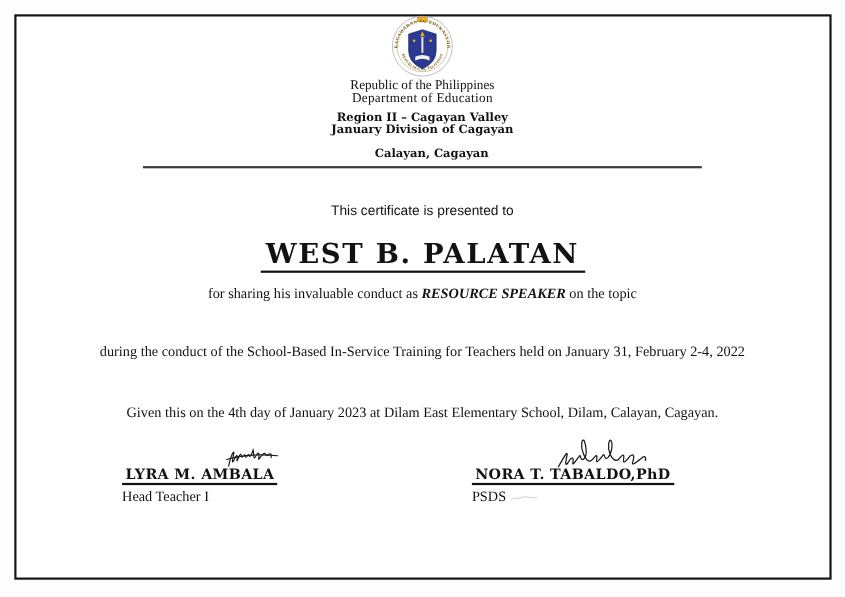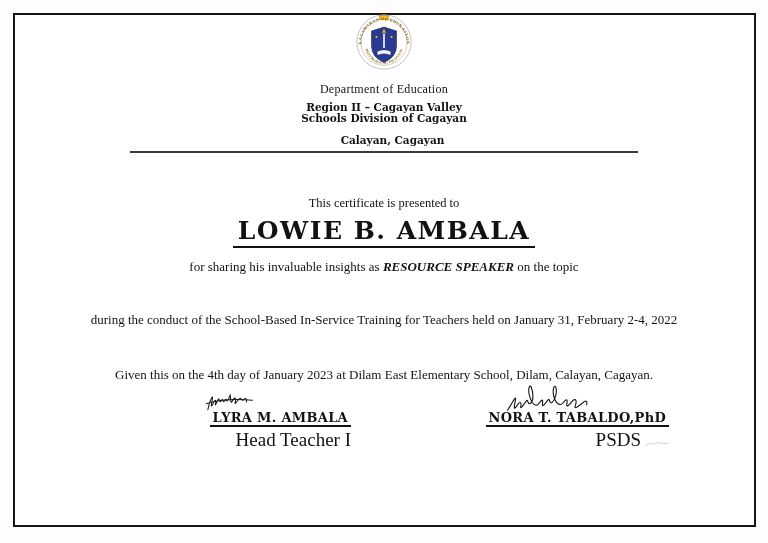--- a/index.html
+++ b/index.html
@@ -16,43 +16,43 @@
   .seal-wrap { position:absolute; top:14px; left:50%; transform:translateX(-50%); width:56px; height:56px; }
   .republic   { top:70px;  font-size:12px; }
   .department { top:82px;  font-size:12px; letter-spacing:0.3px; }
   .hdr-bold   { font-weight:bold; font-size:10.5px; font-family:"DejaVu Serif", serif; }
   .region     { top:101px; }
   .division   { top:112px; }
   .district   { top:123px; letter-spacing:0.6px; }
   .location   { top:134px;padding-left:17px; }
   .rule { position:absolute; top:151px; left:130px; width:508px; border-top:2px solid #3a3a3a; }
   .title { top:155px; font-size:31px; font-weight:bold; letter-spacing:0.3px; }
-  .presented { top:196px; font-size:12.5px; font-family:Liberation Serif, serif; }
+  .presented { top:184px; font-size:12.5px; font-family:Liberation Sans, sans-serif; }
   .recipient-row { top:216px; }
   .recipient {
     display:inline-block; font-size:25px; font-weight:bold; letter-spacing:1.5px;
     font-family:"DejaVu Serif", serif; border-bottom:2.5px solid #111; padding:0 5px 1px 5px;
   }
   .body-line { font-size:13px; }
   .reason { top:259px; }
   .emph { font-weight:bold; font-style:italic; }
   .topic { top:287px; font-size:12.5px; font-weight:bold; font-style:italic; }
   .event { top:312px; }
   .venue { top:340px; }
   .given { top:367px; }
-  .sig-col { position:absolute; top:383px; width:240px; text-align:right; }
+  .sig-col { position:absolute; top:397px; width:240px; text-align:left; }
   .sig-left  { left:111px; }
   .sig-right { left:429px; }
   .sig-scribble { display:block; margin:0 auto -7px auto; }
   .sig-left .sig-scribble { margin-top:7px; margin-bottom:-6px; }
   .sig-name {
     display:inline-block; font-size:13px; font-weight:bold; letter-spacing:0.3px;
     font-family:"DejaVu Serif", serif; border-bottom:2px solid #111; padding:0 3px 0 3px;
   }
-  .sig-title { font-size:19px; margin-top:2px; position:relative;font-family:Liberation Serif, serif; }
+  .sig-title { font-size:13px; margin-top:2px; position:relative;font-family:Liberation Serif, serif; }
   .faint-mark { position:relative; top:3px; left:2px; opacity:0.45; }
 </style>
 </head>
 <body>
 
 <div class="page">
   <div class="cert-border"></div>
 
   <div class="seal-wrap">
     <svg width="56" height="56" viewBox="0 0 56 56" xmlns="http://www.w3.org/2000/svg" xmlns:xlink="http://www.w3.org/1999/xlink">
@@ -71,33 +71,34 @@
       </text>
       <path d="M28 13 L40.5 17 L40.5 32 Q40.5 43 28 48.5 Q15.5 43 15.5 32 L15.5 17 Z" fill="#2b3990" stroke="#1b255f" stroke-width="0.6"></path>
       <polygon points="28,14.5 30.2,19.5 28,18.3 25.8,19.5" fill="#fdb913"></polygon>
       <rect x="27.1" y="19.5" width="1.8" height="14.5" fill="#e9e9f4"></rect>
       <circle cx="20.5" cy="23" r="1.1" fill="#fdb913"></circle>
       <circle cx="35.5" cy="23" r="1.1" fill="#fdb913"></circle>
       <path d="M21.5 37.5 Q28 34.5 34.5 37.5 L34.5 41 Q28 38 21.5 41 Z" fill="#f2f2f2"></path>
     </svg>
   </div>
 
+  <div class="abs republic">Republic of the Philippines</div>
   <div class="abs department">Department of Education</div>
   <div class="abs hdr-bold region">Region II – Cagayan Valley</div>
-  <div class="abs hdr-bold division">Schools Division of Cagayan</div>
+  <div class="abs hdr-bold division">January Division of Cagayan</div>
   <div class="abs hdr-bold location">Calayan, Cagayan</div>
   <div class="rule"></div>
 
   <div class="abs presented">This certificate is presented to</div>
   <div class="abs recipient-row">
-    <span class="recipient">LOWIE B. AMBALA</span>
+    <span class="recipient">WEST B. PALATAN</span>
   </div>
 
   <div class="abs body-line reason">
-    <span>for sharing his invaluable insights as</span>
+    <span>for sharing his invaluable conduct as</span>
     <span class="emph">RESOURCE SPEAKER</span>
     <span>on the topic</span>
   </div>
   <div class="abs body-line event">during the conduct of the School-Based In-Service Training for Teachers held on January 31, February 2-4, 2022</div>
   <div class="abs body-line given">Given this on the 4th day of January 2023 at Dilam East Elementary School, Dilam, Calayan, Cagayan.</div>
 
   <div class="sig-col sig-left">
     <svg class="sig-scribble" width="62" height="24" viewBox="0 0 70 28">
       <g fill="none" stroke="#1a1a1a" stroke-width="1.2" stroke-linecap="round">
         <path d="M8 23 C11 9 15 4 13 12 C12 17 11 22 14 16 C16 11 18 10 17 16 C16 20 18 15 20 11 C22 8 21 17 24 12 C26 8 25 17 28 12 C30 8 29 16 32 11 L34 6 C35 11 34 18 37 12 C39 8 41 8 40 14 C39 19 42 12 45 10 C48 8 47 14 50 11 C52 9 54 10 53 14"></path>

